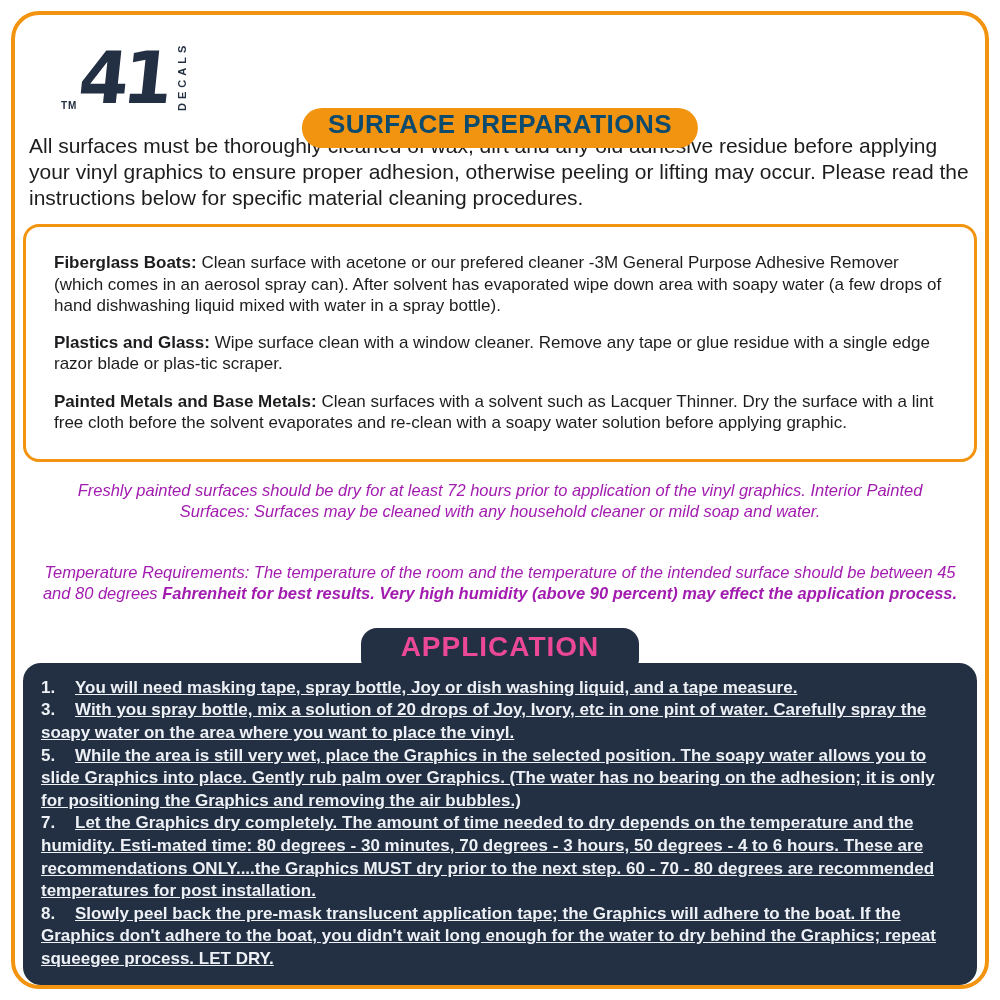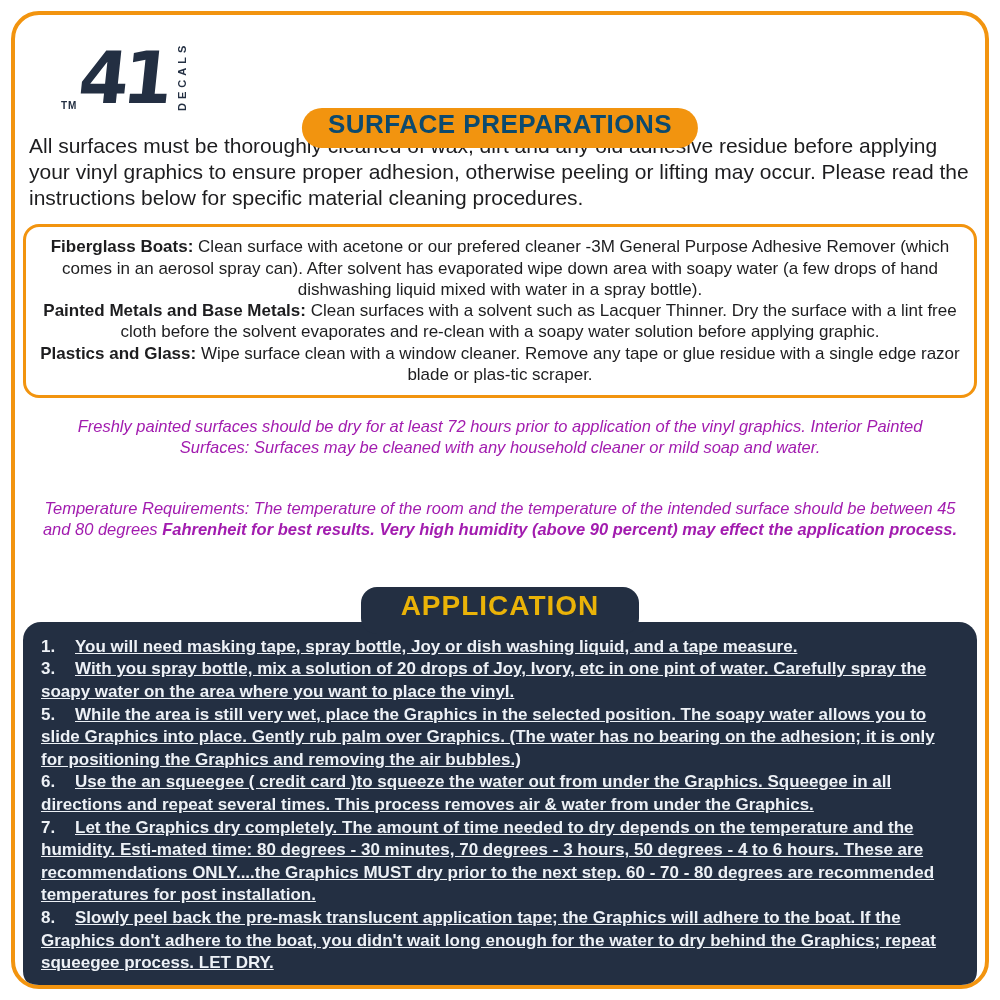--- a/index.html
+++ b/index.html
@@ -51,36 +51,36 @@
     flex:none;margin:8px 6px 0 6px;
     font-size:21px;line-height:1.23;color:#1d1d1f;
   }
   
   .materials{
     flex:none;margin:14px 0 0 0;
     border:3px solid var(--orange);border-radius:16px;
     padding:9px 12px 10px 12px;
     font-size:17px;line-height:1.25;color:#1d1d1f;
   }
-  .materials p{margin:0;text-align:center;}
+  .materials p{margin:16px;}
   .materials .lbl{font-weight:bold;}
   
   .note{
     flex:none;text-align:center;font-style:italic;
     font-size:16.5px;line-height:1.25;color:#a21caf;
     padding:0 18px;
   }
   .note-1{margin-top:18px;}
   .note-2{margin-top:24px;}
   .note .b{font-weight:bold;}
   
   .app-tab{
     flex:none;position:relative;z-index:2;
-    margin:31px auto -12px auto;width:max-content;
-    background:var(--navy);color:#eab308;
+    margin:8px auto -12px auto;width:max-content;
+    background:var(--navy);color:#ec4899;
     font-size:28px;font-weight:bold;letter-spacing:1px;
     padding:3px 40px 12px 40px;border-radius:16px;text-align:center;
   }
   
   .app-box{
     flex:1;position:relative;z-index:1;
     background:var(--navy);border-radius:18px;
     padding:14px 16px 14px 18px;
     color:#EDF1F6;font-weight:bold;
     font-size:17px;line-height:1.33;
@@ -99,33 +99,32 @@
       <span class="num">41</span>
       <span class="decals">DECALS</span>
     </div>
     <div class="pill">SURFACE PREPARATIONS</div>
   </div>
 
   <p class="intro">All surfaces must be thoroughly cleaned of wax, dirt and any old adhesive residue before applying your vinyl graphics to ensure proper adhesion, otherwise peeling or lifting may occur. Please read the instructions below for specific material cleaning procedures.</p>
 
   <div class="materials">
     <p><span class="lbl">Fiberglass Boats:</span> <span>Clean surface with acetone or our prefered cleaner -3M General Purpose Adhesive Remover (which comes in an aerosol spray can). After solvent has evaporated wipe down area with soapy water (a few drops of hand dishwashing liquid mixed with water in a spray bottle).</span></p>
+    <p><span class="lbl">Plastics and Glass:</span> <span>Wipe surface clean with a window cleaner. Remove any tape or glue residue with a single edge razor blade or plas-tic scraper.</span></p>
     <p><span class="lbl">Painted Metals and Base Metals:</span> <span>Clean surfaces with a solvent such as Lacquer Thinner. Dry the surface with a lint free cloth before the solvent evaporates and re-clean with a soapy water solution before applying graphic.</span></p>
-    <p><span class="lbl">Plastics and Glass:</span> <span>Wipe surface clean with a window cleaner. Remove any tape or glue residue with a single edge razor blade or plas-tic scraper.</span></p>
   </div>
 
   <p class="note note-1">Freshly painted surfaces should be dry for at least 72 hours prior to application of the vinyl graphics. Interior Painted Surfaces: Surfaces may be cleaned with any household cleaner or mild soap and water.</p>
 
   <p class="note note-2"><span>Temperature Requirements: The temperature of the room and the temperature of the intended surface should be between 45 and 80 degrees</span> <span class="b">Fahrenheit for best results. Very high humidity (above 90 percent) may effect the application process.</span></p>
 
   <div class="app-tab">APPLICATION</div>
 
   <div class="app-box">
     <p class="step"><span class="n">1.</span><span>You will need masking tape, spray bottle, Joy or dish washing liquid, and a tape measure.</span></p>
     <p class="step"><span class="n">3.</span><span>With you spray bottle, mix a solution of 20 drops of Joy, Ivory, etc in one pint of water. Carefully spray the soapy water on the area where you want to place the vinyl.</span></p>
     <p class="step"><span class="n">5.</span><span>While the area is still very wet, place the Graphics in the selected position. The soapy water allows you to slide Graphics into place. Gently rub palm over Graphics. (The water has no bearing on the adhesion; it is only for positioning the Graphics and removing the air bubbles.)</span></p>
-    <p class="step"><span class="n">6.</span><span>Use the an squeegee ( credit card )to squeeze the water out from under the Graphics. Squeegee in all directions and repeat several times. This process removes air &amp; water from under the Graphics.</span></p>
     <p class="step"><span class="n">7.</span><span>Let the Graphics dry completely. The amount of time needed to dry depends on the temperature and the humidity. Esti-mated time: 80 degrees - 30 minutes, 70 degrees - 3 hours, 50 degrees - 4 to 6 hours. These are recommendations ONLY....the Graphics MUST dry prior to the next step. 60 - 70 - 80 degrees are recommended temperatures for post installation.</span></p>
     <p class="step"><span class="n">8.</span><span>Slowly peel back the pre-mask translucent application tape; the Graphics will adhere to the boat. If the Graphics don't adhere to the boat, you didn't wait long enough for the water to dry behind the Graphics; repeat squeegee process. LET DRY.</span></p>
 
   </div>
 
 </div>
 
 </body></html>

